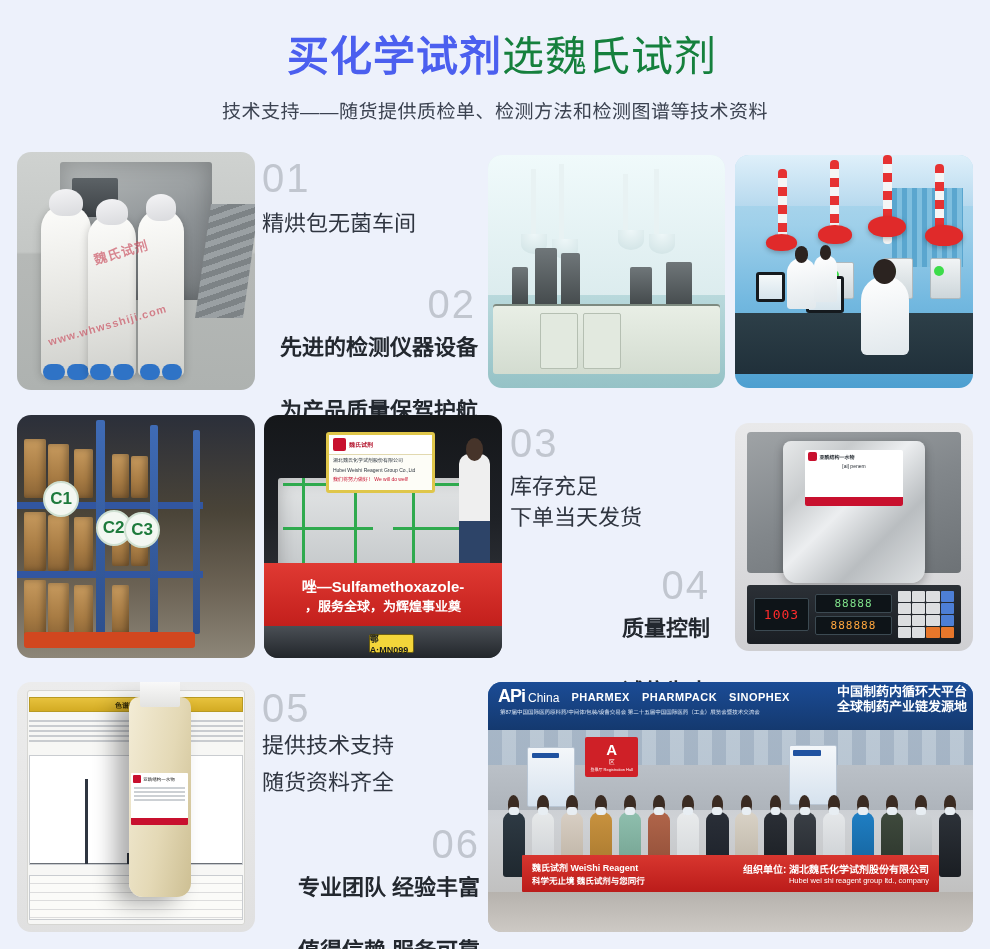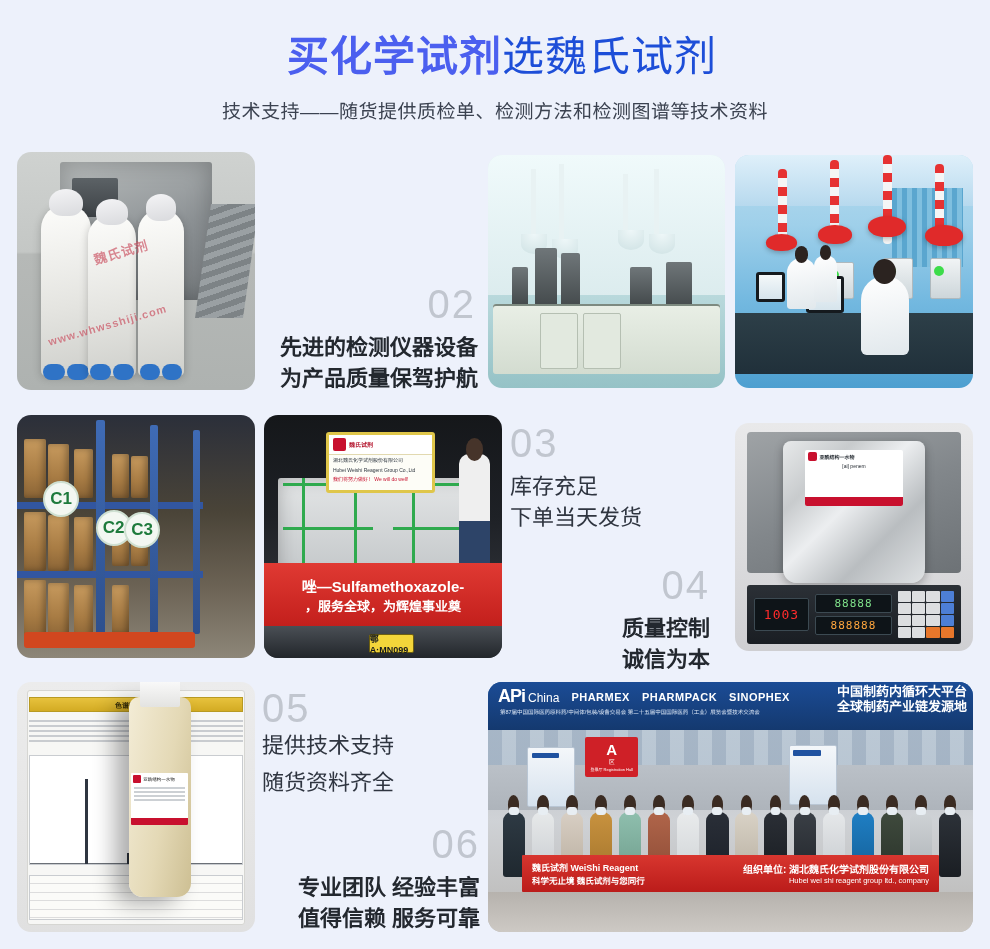--- a/index.html
+++ b/index.html
@@ -8,30 +8,30 @@
     background: #edf1fb;
     font-family: "Liberation Sans", "DejaVu Sans", sans-serif;
     overflow: hidden;
   }
   .page { position: relative; width: 990px; height: 949px; background: #edf1fb; }
 
   
   .header { position: absolute; left: 0; top: 0; width: 990px; height: 150px; text-align: center; }
   .title { position: absolute; left: 0; top: 32px; width: 990px; font-size: 42px; line-height: 50px; white-space: nowrap; }
   .title .t-strong { font-weight: 700; color: #4b5fef; letter-spacing: 1px; margin-left: 14px; }
-  .title .t-light  { font-weight: 400; color: #1d4ed8; letter-spacing: 1px; }
+  .title .t-light  { font-weight: 400; color: #15803d; letter-spacing: 1px; }
   .subtitle { position: absolute; left: 0; top: 96px; width: 990px; font-size: 19px; color: #3b4250; letter-spacing: 0.5px; }
 
   
   .row { position: absolute; left: 0; width: 990px; }
   .panel { position: absolute; border-radius: 14px; overflow: hidden; }
   .caption { position: absolute; }
   .num { font-size: 40px; font-weight: 400; color: #c1c6cf; line-height: 44px; letter-spacing: 2px; }
   .ctext { font-size: 22px; color: #2f3540; line-height: 31px; font-weight: 500; white-space: nowrap; }
-  .ctext.bold { font-weight: 700; color: #23282f; }
+  .ctext.bold { font-weight: 700; color: #23282f; margin-top: 32px; }
 
   
   .ph { position: absolute; inset: 0; }
 
   
   .cleanroom { background:
       linear-gradient(180deg,#cfd2d0 0%,#c4c7c5 42%,#b6b9b7 43%,#aeb2b0 100%); }
   .cr-mach { position:absolute; left:18%; top:4%; width:64%; height:58%;
       background: linear-gradient(160deg,#b9bdbd,#8d9295 55%,#74797c);
       border-radius:3px; box-shadow: inset 0 0 24px rgba(0,0,0,.25); }
@@ -254,20 +254,24 @@
           </div>
         <div class="wm" style="left:32%;top:38%">
           <span>魏氏试剂</span>
         </div>
         <div class="wm" style="left:12%;top:70%; font-size:11px">
           <span>www.whwsshiji.com</span>
         </div>
       </div>
     </div>
 
+    <div class="caption" style="left:262px;top:4px">
+      <div class="num">01</div>
+      <div class="ctext" style="margin-top:8px">精烘包无菌车间</div>
+    </div>
 
     <div class="caption" style="left:280px;top:130px;width:196px;text-align:right">
       <div class="num">02</div>
       <div class="ctext bold" style="margin-top:6px">先进的检测仪器设备</div>
       <div class="ctext bold">为产品质量保驾护航</div>
     </div>
 
     <div class="panel" style="left:488px;top:3px;width:237px;height:233px">
       <div class="ph lab1">
         <div class="wall"></div>

